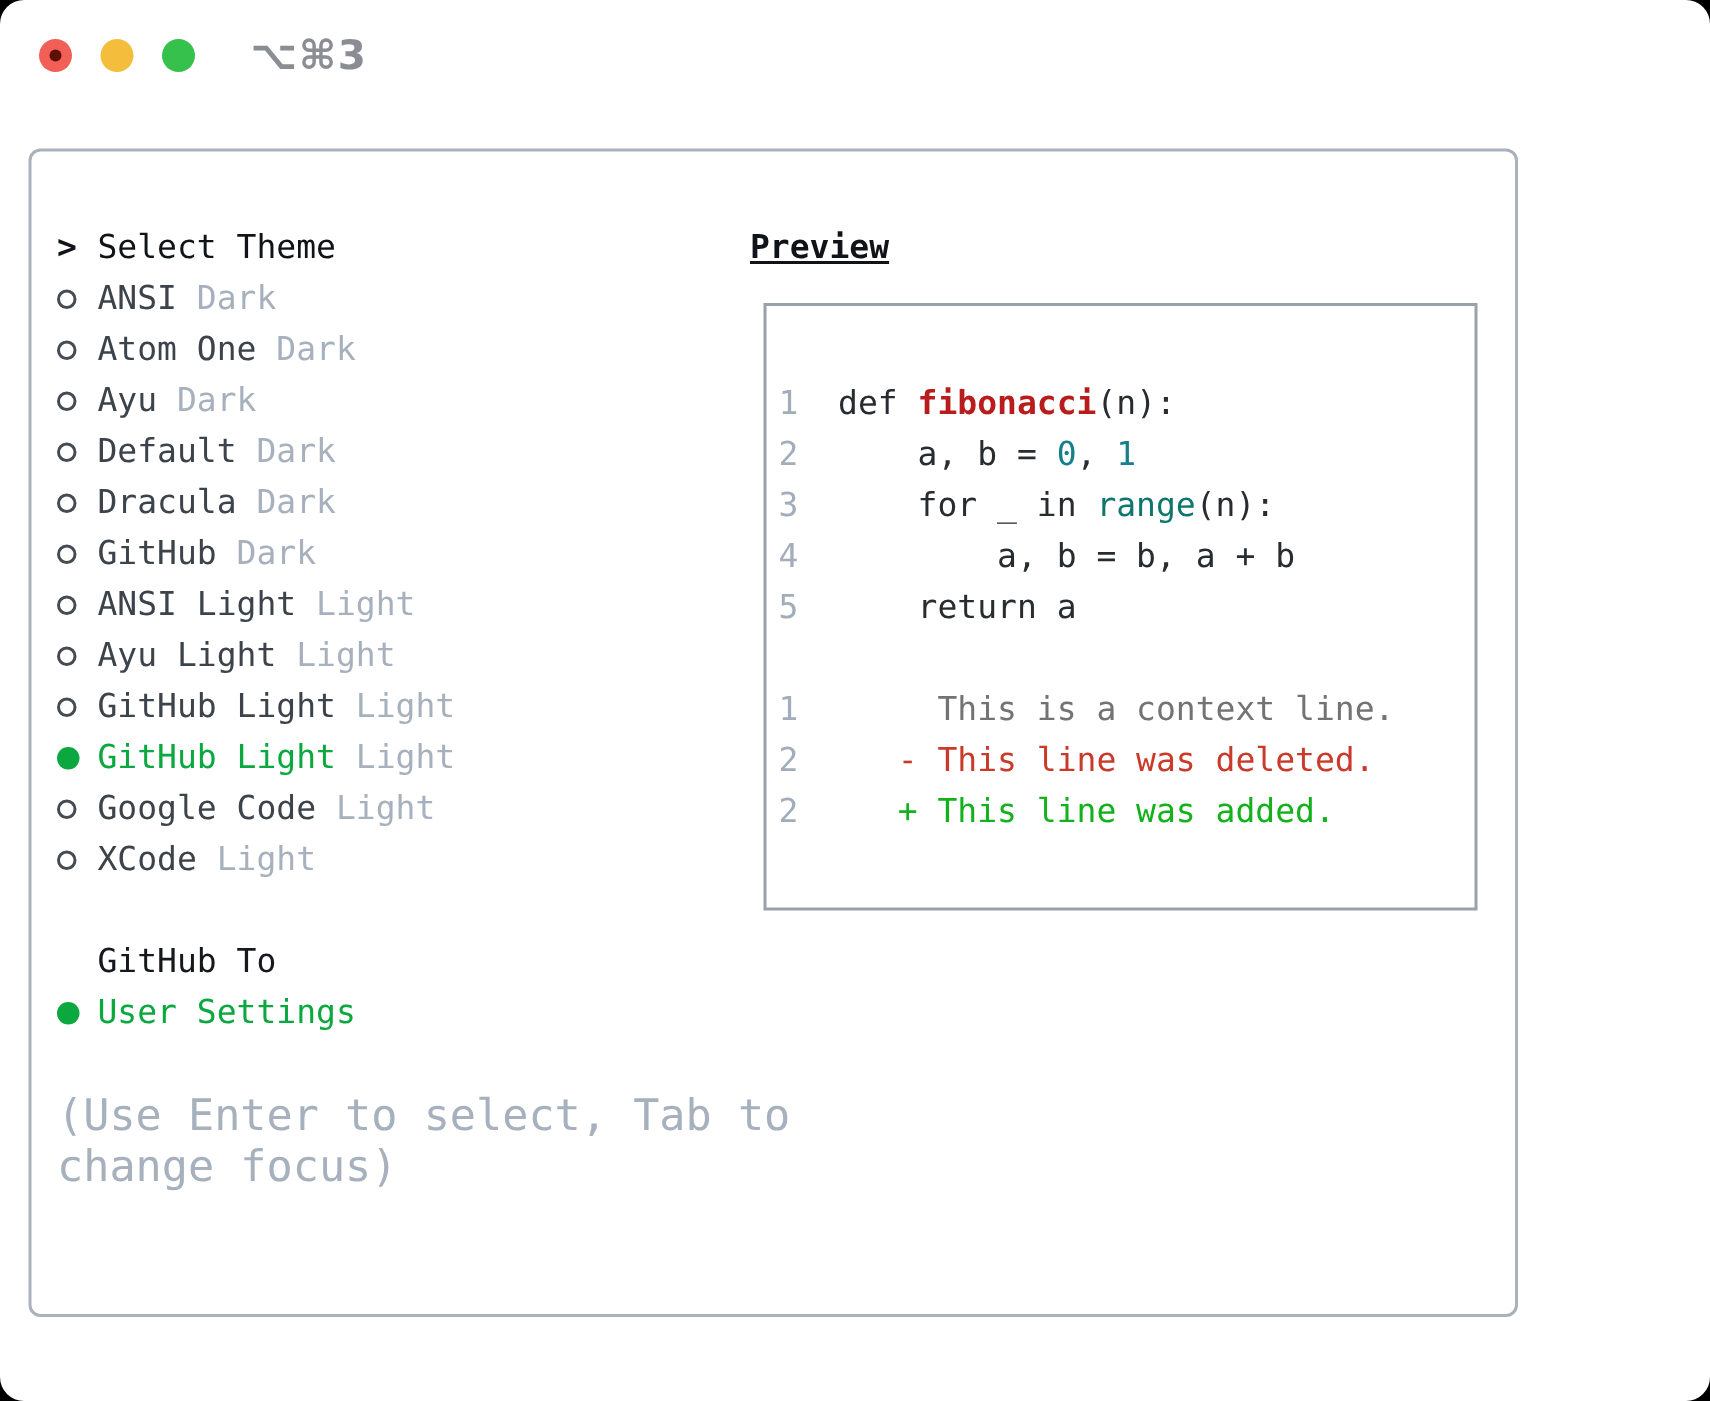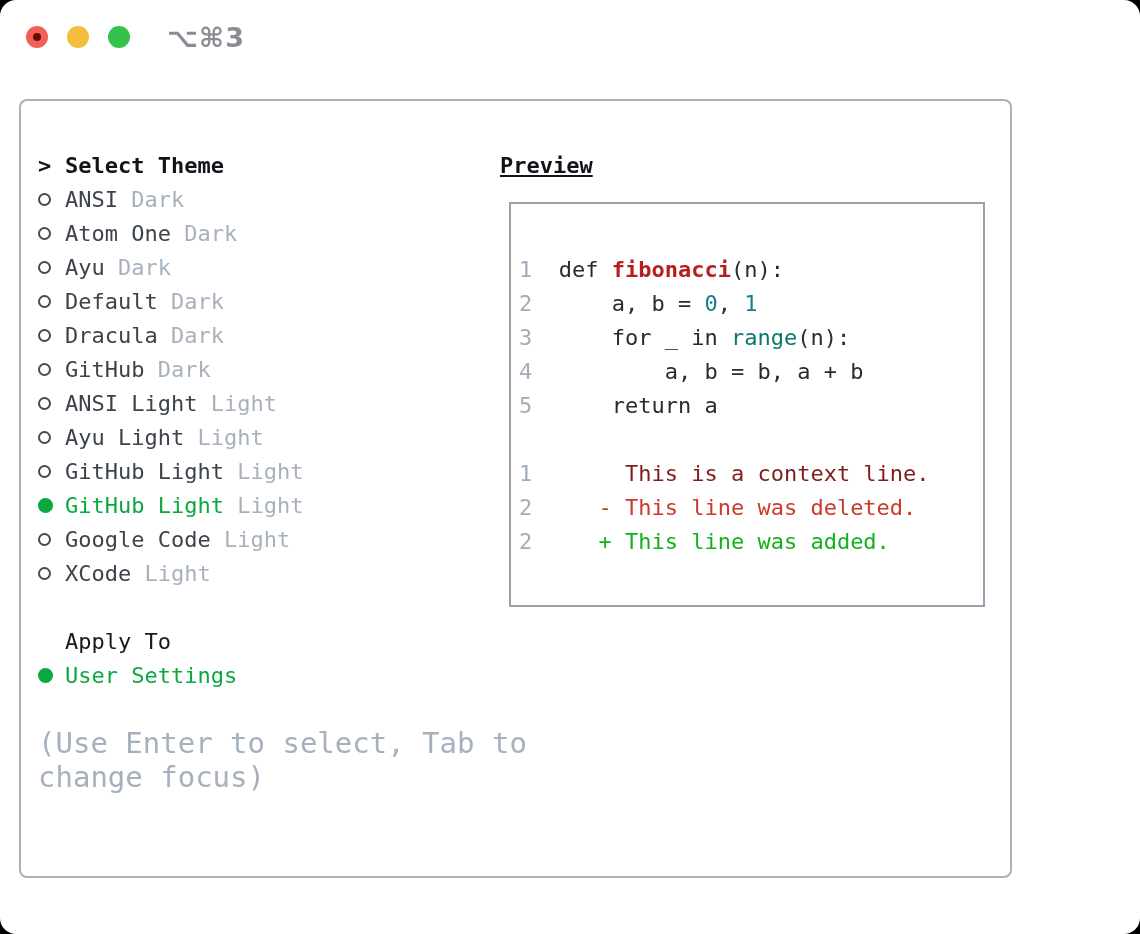--- a/index.html
+++ b/index.html
@@ -41,21 +41,21 @@
   
   .left-col { position: absolute; left: 17px; top: 47px; }
   .row { display: flex; align-items: center; height: 34px; font-size: 22px; white-space: pre; }
   .marker-cell { width: 27px; display: flex; align-items: center; flex: none; }
   .cursor-glyph { font-weight: 700; color: #101418; font-size: 22px; }
   .ring {
     width: 13px; height: 13px; border-radius: 50%;
     border: 2px solid #454b52; background: transparent;
   }
   .dot { width: 15px; height: 15px; border-radius: 50%; background: #0aa83f; }
-  .hdr-label { font-weight: 700; color: #101418; }
+  .hdr-label { font-weight: 400; color: #101418; }
   .theme-name { color: #3c434b; }
   .theme-name.selected { color: #0aa83f; }
   .theme-variant { color: #a7b1bd; }
   .apply-label { color: #15181c; }
   .apply-name { color: #343b42; }
   .apply-name.selected { color: #0aa83f; }
   .spacer-row { height: 34px; }
   .hint-line { height: 34px; display: flex; align-items: center; font-size: 29px; color: #a7b1bd; white-space: pre; }
 
   
@@ -71,21 +71,21 @@
     background: #fff;
     padding: 48px 0 0 8px;
     overflow: hidden;
   }
   .code-line { display: flex; height: 34px; align-items: center; font-size: 22px; white-space: pre; }
   .lnum { width: 3ch; flex: none; color: #a2adbb; }
   .tok-plain   { color: #272c31; }
   .tok-func    { color: #b91c1c; font-weight: bold; }
   .tok-number  { color: #15808c; }
   .tok-builtin { color: #0f766e; }
-  .tok-context { color: #7f1d1d; }
+  .tok-context { color: #737373; }
   .tok-deleted { color: #c93a2a; }
   .tok-added   { color: #13b11b; }
 </style>
 </head>
 <body>
 
 <div class="window">
 
   <div class="titlebar">
     <div class="light light-close"></div>
@@ -116,21 +116,21 @@
           <div class="row"><span class="marker-cell"><span class="ring"></span></span><span class="theme-name">GitHub Light </span><span class="theme-variant">Light</span></div>
           <div class="row"><span class="marker-cell"><span class="dot"></span></span><span class="theme-name selected">GitHub Light </span><span class="theme-variant">Light</span></div>
           <div class="row"><span class="marker-cell"><span class="ring"></span></span><span class="theme-name">Google Code </span><span class="theme-variant">Light</span></div>
           <div class="row"><span class="marker-cell"><span class="ring"></span></span><span class="theme-name">XCode </span><span class="theme-variant">Light</span></div>
         </div>
 
       <div class="spacer-row"></div>
 
       <div class="row">
         <span class="marker-cell"></span>
-        <span class="apply-label">Apply To</span>
+        <span class="apply-label">GitHub To</span>
       </div>
 
       <div id="apply-container">
           <div class="row"><span class="marker-cell"><span class="dot"></span></span><span class="apply-name selected">User Settings</span></div>
         </div>
 
       <div class="spacer-row"></div>
 
       <div id="hint-container">
           <div class="hint-line">(Use Enter to select, Tab to</div>

